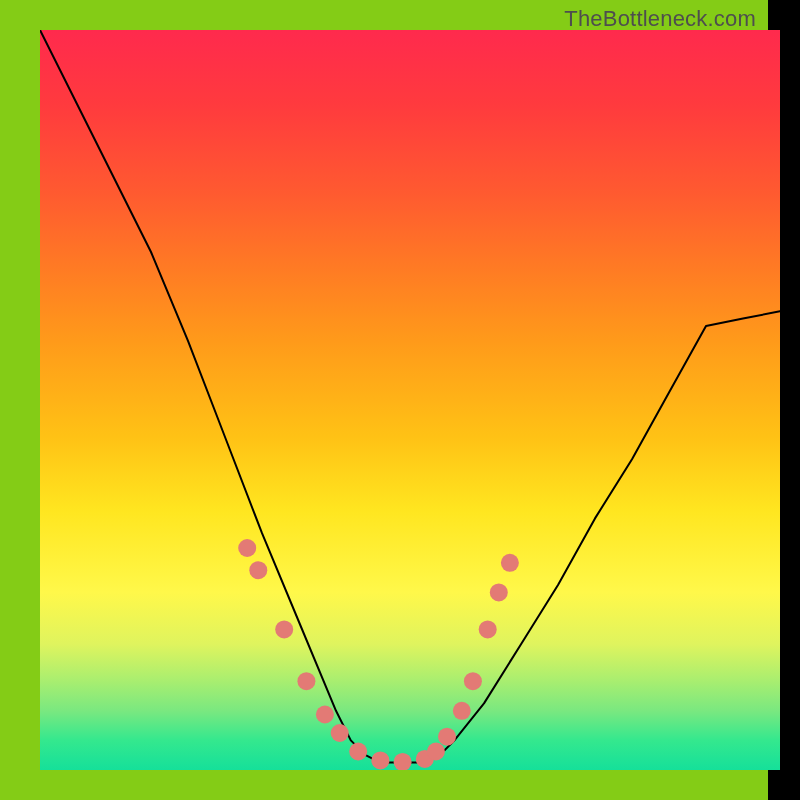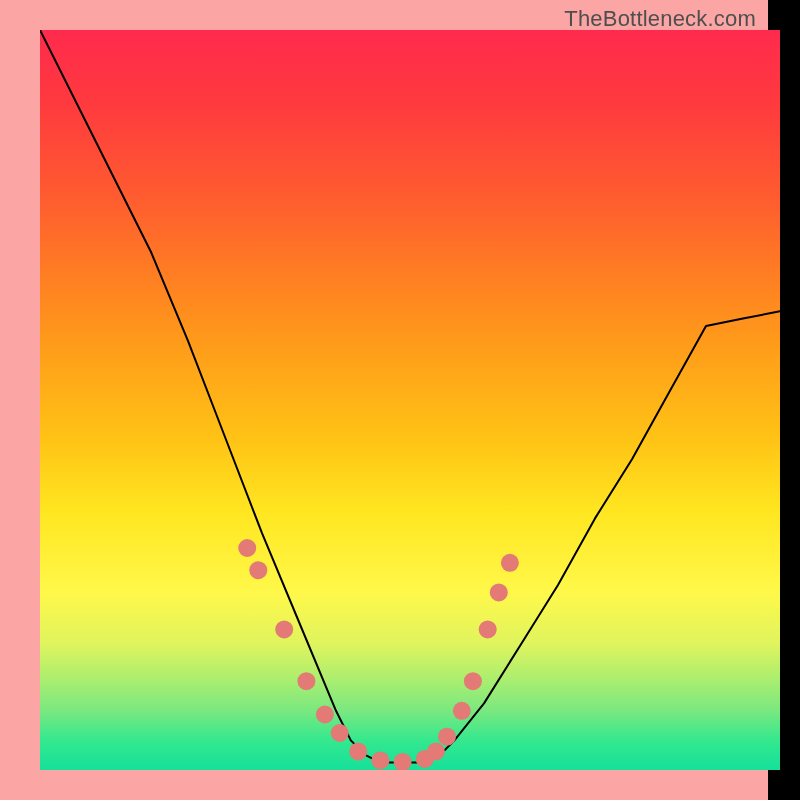--- a/index.html
+++ b/index.html
@@ -8,21 +8,21 @@
     width: 800px;
     height: 800px;
     overflow: hidden;
     background: #000;
     font-family: Arial, Helvetica, sans-serif;
   }
   .outer {
     width: 768px;
     height: 800px;
     position: relative;
-    background: #fca5a5;
+    background: #84cc16;
   }
   .plot {
     position: absolute;
     left: 40px;
     top: 30px;
     width: 740px;
     height: 740px;
     background: linear-gradient(to bottom,
       #ff2a4d 0%,
       #ff3a3e 10%,

